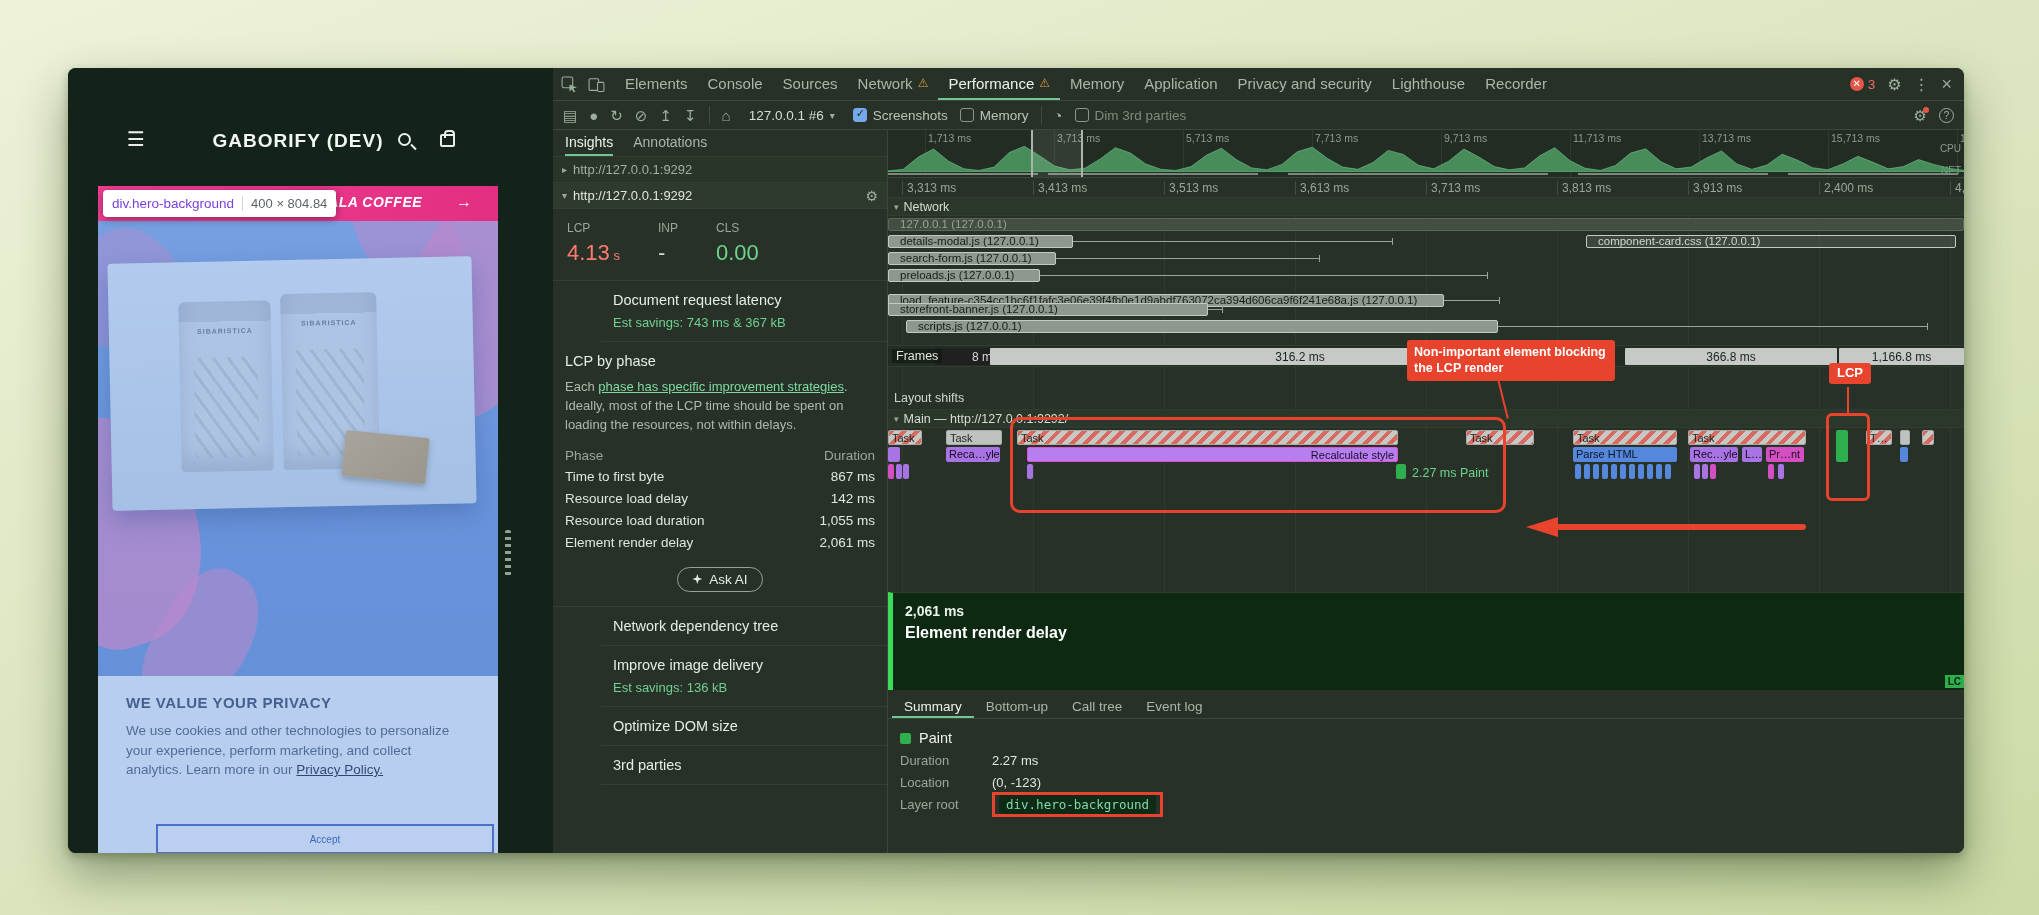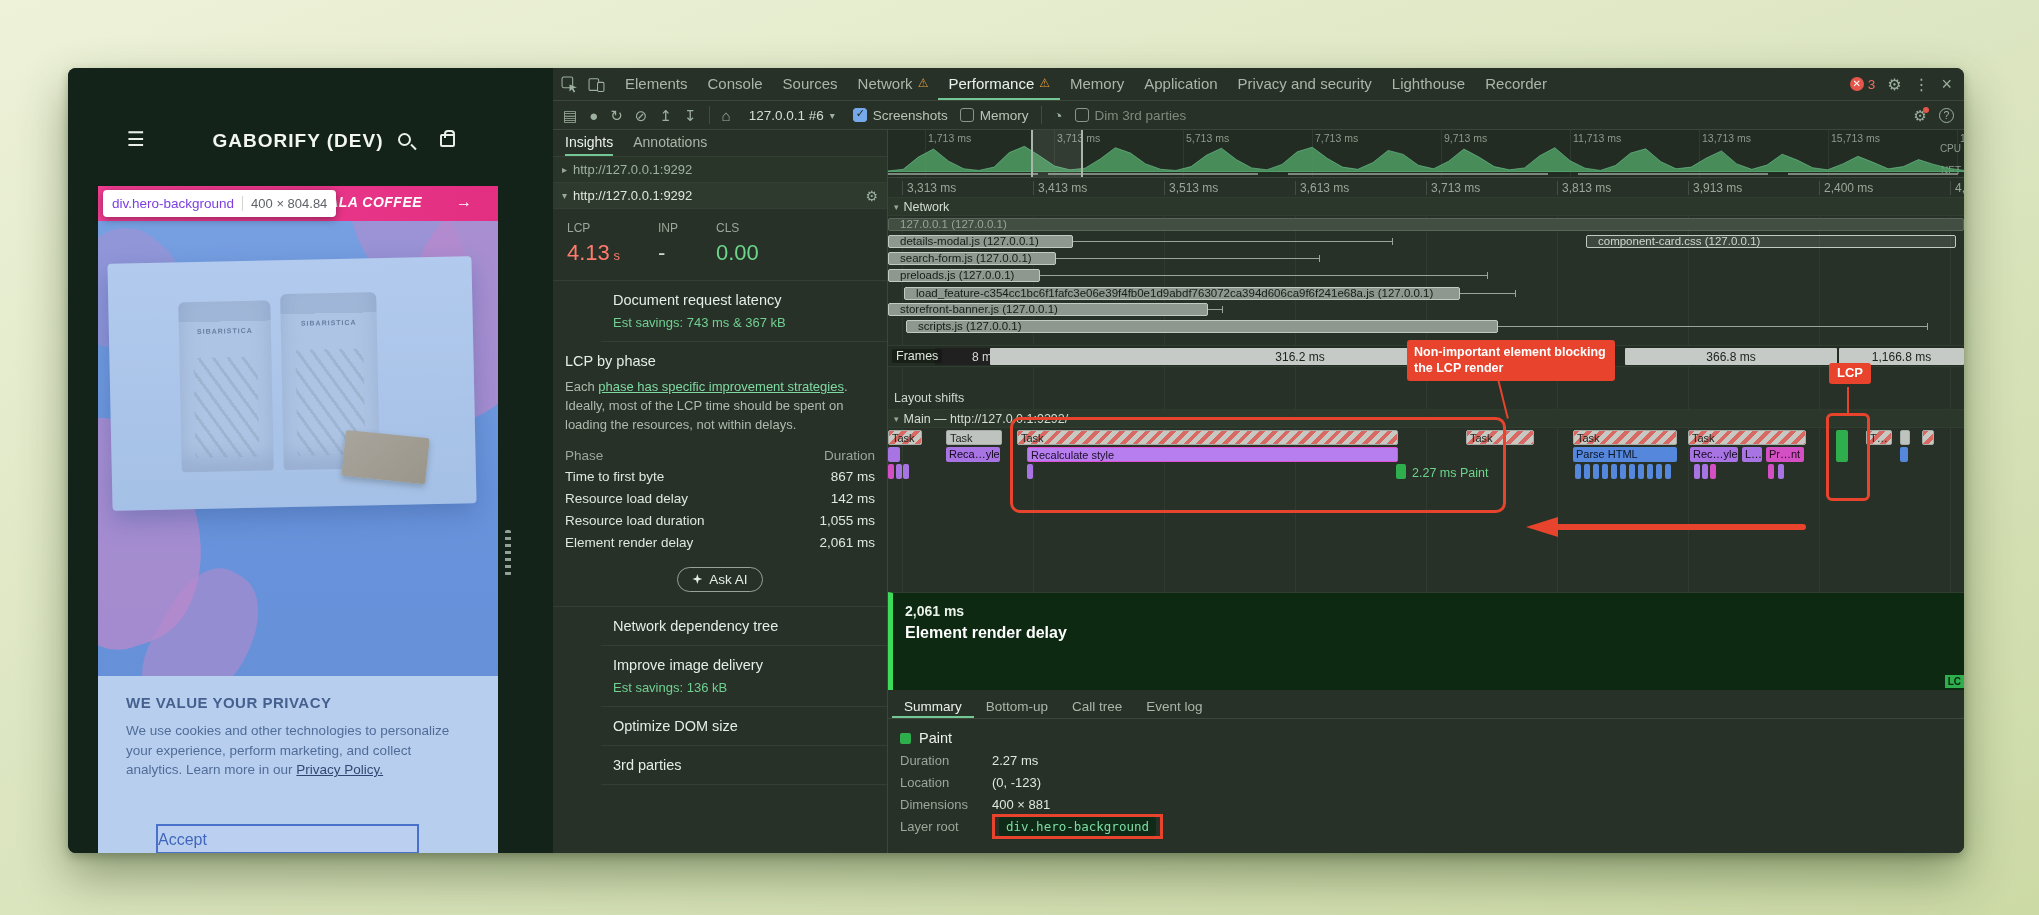--- a/index.html
+++ b/index.html
@@ -34,21 +34,21 @@
   .bag.b1 { left: 70px; top: 40px; width: 92px; height: 170px; }
   .bag.b2 { left: 172px; top: 34px; width: 96px; height: 176px; }
   .bag-brand { display:block; margin-top: 26px; text-align: center; font-size: 7px; letter-spacing: 1px; color: #6b727c; font-weight: 700; }
   .bag-leaf { position: absolute; left: 14px; top: 56px; right: 14px; bottom: 14px; background: repeating-linear-gradient(55deg, rgba(150,160,150,.35) 0 3px, transparent 3px 12px); border-radius: 4px; }
   .goldcard { position: absolute; left: 232px; top: 176px; width: 84px; height: 46px; background: linear-gradient(135deg,#d3af74,#bd9857); border-radius: 3px; transform: rotate(7deg); box-shadow: 0 3px 6px rgba(60,60,30,.4); }
 
   .privacy { position: absolute; left: 0; top: 507px; width: 400px; height: 177px; background: #eef3f9; padding: 18px 28px 0; }
   .privacy h3 { font-size: 15px; color: #33415c; letter-spacing: .5px; margin-bottom: 10px; }
   .privacy p { font-size: 13.5px; line-height: 1.45; color: #44546b; }
   .privacy a { color: #0f172a; text-decoration: underline; text-align: right; }
-  .accept-btn { position: absolute; left: 58px; top: 148px; width: 263px; height: 30px; border: 2px solid #3a5bbf; background: rgba(255,255,255,.25); color: #2c4aa8; font-size: 16px; text-align: left; line-height: 27px; }
+  .accept-btn { position: absolute; left: 58px; top: 148px; width: 338px; height: 30px; border: 2px solid #3a5bbf; background: rgba(255,255,255,.25); color: #2c4aa8; font-size: 10px; text-align: center; line-height: 27px; }
   .inspect-overlay { position: absolute; left: 0; top: 52px; width: 400px; height: 632px; background: rgba(96,146,224,.38); pointer-events: none; z-index: 5; }
 
   .el-tooltip { position: absolute; left: 35px; top: 122px; height: 27px; background: #fff; border-radius: 4px; box-shadow: 0 2px 8px rgba(0,0,0,.4); display: flex; align-items: center; padding: 0 9px; z-index: 8; white-space: nowrap; }
   .el-tooltip .sel { color: #7b3fe0; font-size: 13.5px; }
   .el-tooltip .sep { width: 1px; height: 15px; background: #d4d4d4; margin: 0 8px; }
   .el-tooltip .dims { color: #5f6368; font-size: 13px; }
   .drag-handle { position: absolute; left: 437px; top: 462px; width: 6px; height: 46px; background: repeating-linear-gradient(180deg,#93a296 0 3px, transparent 3px 7px); border-radius: 2px; }
 
   
   .devtools { position: absolute; left: 485px; top: 0; width: 1411px; height: 785px; background: #273127; color: #dfe7df; }
@@ -484,21 +484,21 @@
                 <div class="net-bar outline" style="left: 698px; width: 370px;">component-card.css (127.0.0.1)</div>
               </div>
               <div class="net-row" style="top: 34px;">
                 <div class="net-whisker" style="left: 168px; width: 264px;"></div>
                 <div class="net-bar" style="left: 0px; width: 168px;">search-form.js (127.0.0.1)</div>
               </div>
               <div class="net-row" style="top: 51px;">
                 <div class="net-whisker" style="left: 152px; width: 448px;"></div>
                 <div class="net-bar" style="left: 0px; width: 152px;">preloads.js (127.0.0.1)</div>
               </div>
-              <div class="net-row" style="top: 69px; margin-left: 16px;">
+              <div class="net-row" style="top: 76px;">
                 <div class="net-whisker" style="left: 556px; width: 56px;"></div>
                 <div class="net-bar" style="left: 0px; width: 556px;">load_feature-c354cc1bc6f1fafc3e06e39f4fb0e1d9abdf763072ca394d606ca9f6f241e68a.js (127.0.0.1)</div>
               </div>
               <div class="net-row" style="top: 85px;">
                 <div class="net-whisker" style="left: 320px; width: 15px;"></div>
                 <div class="net-bar" style="left: 0px; width: 320px;">storefront-banner.js (127.0.0.1)</div>
               </div>
               <div class="net-row" style="top: 102px;">
                 <div class="net-whisker" style="left: 610px; width: 430px;"></div>
                 <div class="net-bar" style="left: 18px; width: 592px;">scripts.js (127.0.0.1)</div>
@@ -523,21 +523,21 @@
               <div class="bar c-task" style="left: 58px; width: 56px; top: 2px;">Task</div>
               <div class="bar c-task striped" style="left: 129px; width: 381px; top: 2px;">Task</div>
               <div class="bar c-task striped" style="left: 578px; width: 68px; top: 2px;">Task</div>
               <div class="bar c-task striped" style="left: 685px; width: 104px; top: 2px;">Task</div>
               <div class="bar c-task striped" style="left: 800px; width: 118px; top: 2px;">Task</div>
               <div class="bar c-task striped" style="left: 978px; width: 26px; top: 2px;">T…</div>
               <div class="bar c-task" style="left: 1012px; width: 10px; top: 2px;"></div>
               <div class="bar c-task striped" style="left: 1034px; width: 12px; top: 2px;"></div>
               <div class="bar c-purple" style="left: 0px; width: 12px; top: 19px;"></div>
               <div class="bar c-purple" style="left: 58px; width: 54px; top: 19px;">Reca…yle</div>
-              <div class="bar c-purpleB" style="left: 139px; width: 371px; top: 19px;">Recalculate style</div>
+              <div class="bar c-purpleB" style="left: 139px; width: 371px; top: 19px; text-align: right;">Recalculate style</div>
               <div class="bar c-blue" style="left: 685px; width: 104px; top: 19px;">Parse HTML</div>
               <div class="bar c-purple" style="left: 802px; width: 48px; top: 19px;">Rec…yle</div>
               <div class="bar c-purple" style="left: 854px; width: 20px; top: 19px;">L…t</div>
               <div class="bar c-magenta" style="left: 878px; width: 38px; top: 19px;">Pr…nt</div>
               <div class="bar c-blue" style="left: 1012px; width: 8px; top: 19px;"></div>
               <div class="bar c-magenta" style="left: 0px; width: 6px; top: 36px;"></div>
               <div class="bar c-purple" style="left: 8px; width: 5px; top: 36px;"></div>
               <div class="bar c-purple" style="left: 15px; width: 4px; top: 36px;"></div>
               <div class="bar c-purple" style="left: 139px; width: 5px; top: 36px;"></div>
               <div class="bar c-green" style="left: 508px; width: 10px; top: 36px;"></div>
@@ -582,24 +582,20 @@
             <div id="summary-rows">
                 <div class="srow">
                   <div class="slabel">Duration</div>
                   <div class="sval">2.27 ms</div>
                 </div>
                 <div class="srow">
                   <div class="slabel">Location</div>
                   <div class="sval">(0, -123)</div>
                 </div>
                 <div class="srow">
-                  <div class="slabel">Dimensions</div>
-                  <div class="sval">400 × 881</div>
-                </div>
-                <div class="srow">
                   <div class="slabel">Layer root</div>
                   <div class="red-wrap"><span class="chip">div.hero-background</span></div>
                 </div>
               </div>
           </div>
 
           <div class="anno anno-box b1"></div>
           <div class="anno anno-label l1">Non-important element blocking the LCP render</div>
           <div class="anno anno-line c1"></div>
           <div class="anno anno-label l2">LCP</div>

